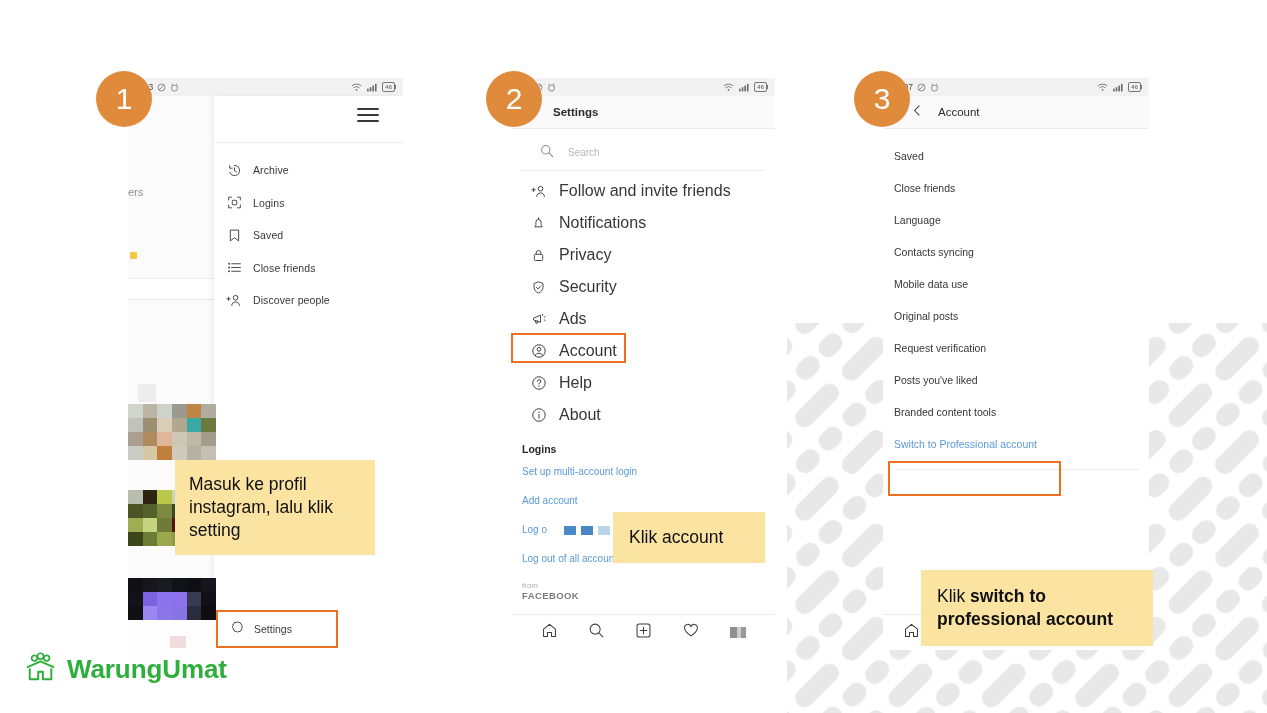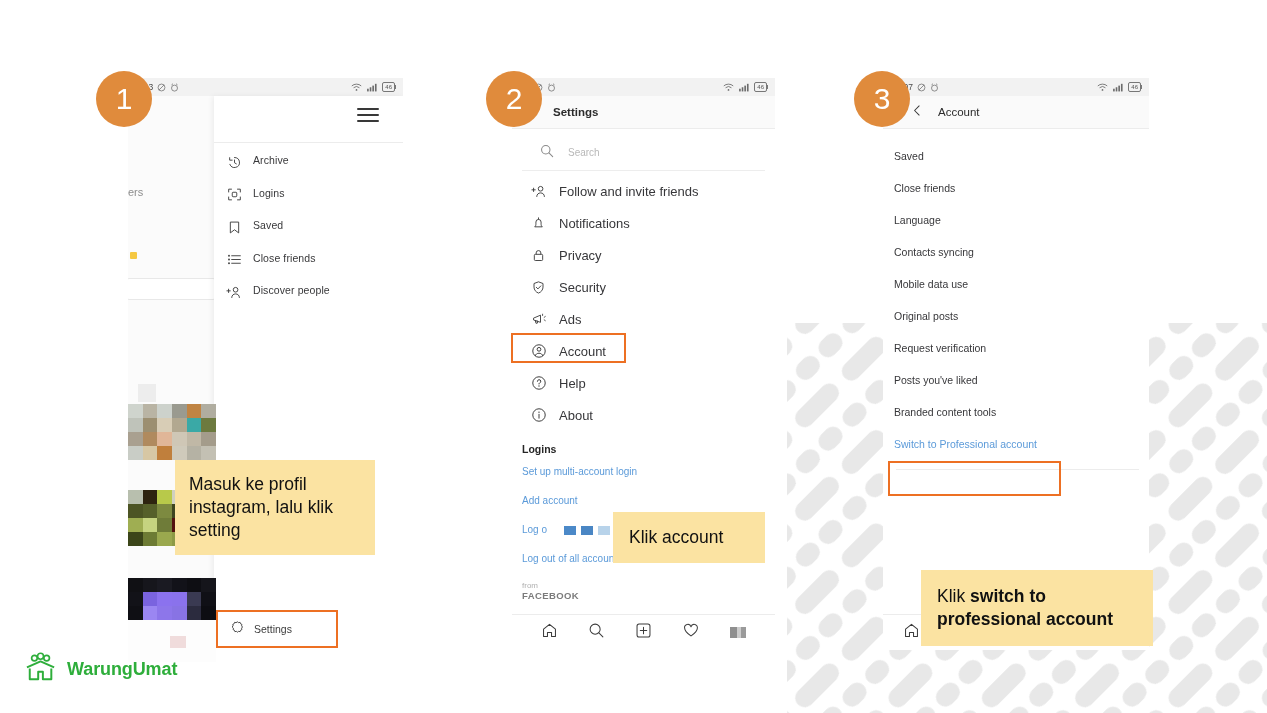--- a/index.html
+++ b/index.html
@@ -62,21 +62,21 @@
     position:absolute; left:10px; top:288px; width:18px; height:18px; background:#ededed;
   }
   .p1-sheet {
     position:absolute; left:86px; top:18px; width:189px; height:562px;
     background:#ffffff; box-shadow:-2px 0 5px rgba(0,0,0,.055);
   }
   .hamburger { position:absolute; right:24px; top:12px; width:22px; }
   .hamburger span { display:block; height:1.6px; background:#383838; margin-bottom:4.5px; border-radius:1px;}
   .p1-divider { position:absolute; left:0; right:0; top:46px; height:1px; background:#ececec; }
   .menu-list { position:absolute; left:12px; top:58px; right:6px; }
-  .menu-row { display:flex; align-items:flex-start; gap:11px; height:32.5px; }
+  .menu-row { display:flex; align-items:center; gap:11px; height:32.5px; }
   .menu-row .mi { width:16px; height:16px; flex:0 0 16px; display:flex; align-items:center; justify-content:center; }
   .menu-row .ml { font-size:10.5px; color:#38383a; letter-spacing:.1px; }
 
   
   .thumb { position:absolute; width:88px; }
   .thumb-grid { display:grid; width:88px; }
   .thumb-grid i { display:block; }
 
   .settings-hl {
     position:absolute; left:216px; top:610px;
@@ -94,21 +94,21 @@
   }
   .p2-header .ttl { font-size:11.5px; font-weight:bold; color:#2b2b2b; }
   .p2-search {
     height:36px; display:flex; align-items:center; gap:14px;
     padding:0 0 0 18px; border-bottom:1px solid #ededed; margin:6px 10px 0 10px;
   }
   .p2-search .ph { font-size:10px; color:#b8b8b8; }
   .p2-list { padding:4px 0 0 18px; }
   .p2-row { display:flex; align-items:center; gap:12px; height:32px; }
   .p2-row .ico { width:17px; height:17px; flex:0 0 17px; display:flex; align-items:center; justify-content:center;}
-  .p2-row .lbl { font-size:13px; color:#37373a; }
+  .p2-row .lbl { font-size:16px; color:#37373a; }
   .acct-hl {
     position:absolute; left:511px; top:333px; width:115px; height:30px;
     border:2.5px solid #ED7023; background:transparent; z-index:4; pointer-events:none;
   }
   .logins-head { font-size:10.5px; font-weight:bold; color:#262626; padding:12px 0 2px 10px; }
   .login-link { font-size:10px; color:#5b9ad9; padding:9px 0 9px 10px; }
   .blur-bars { display:inline-flex; gap:5px; margin-left:14px; vertical-align:middle;}
   .blur-bars i { display:block; width:12px; height:9px; }
   .from-fb { padding:8px 0 0 10px; }
   .from-fb .f1 { font-size:8px; color:#b0b0b0; }
@@ -157,21 +157,21 @@
     position:absolute; background:#FBE3A2; z-index:8;
     color:#111; line-height:1.32; padding:13px 14px;
   }
   #callout1 { left:175px; top:460px; width:200px; font-size:17.5px; }
   #callout2 { left:613px; top:512px; width:152px; font-size:17.5px; padding:14px 16px; }
   #callout3 { left:921px; top:570px; width:232px; font-size:17.5px; padding:15px 16px; }
   .callout b { font-weight:bold; }
 
   
   .logo { position:absolute; left:24px; top:652px; display:flex; align-items:center; gap:9px; z-index:9;}
-  .logo .lt { font-size:18px; font-weight:bold; color:#2EAE3B; letter-spacing:-.1px; }
+  .logo .lt { font-size:26px; font-weight:bold; color:#2EAE3B; letter-spacing:-.1px; }
 </style>
 </head>
 <body>
 
 <div id="stage">
 
   <div class="bg-pattern">
     <svg width="480" height="390" viewBox="0 0 480 390" xmlns="http://www.w3.org/2000/svg">
       <defs>
         <pattern id="dash" width="66" height="66" patternUnits="userSpaceOnUse" patternTransform="rotate(-45)">

